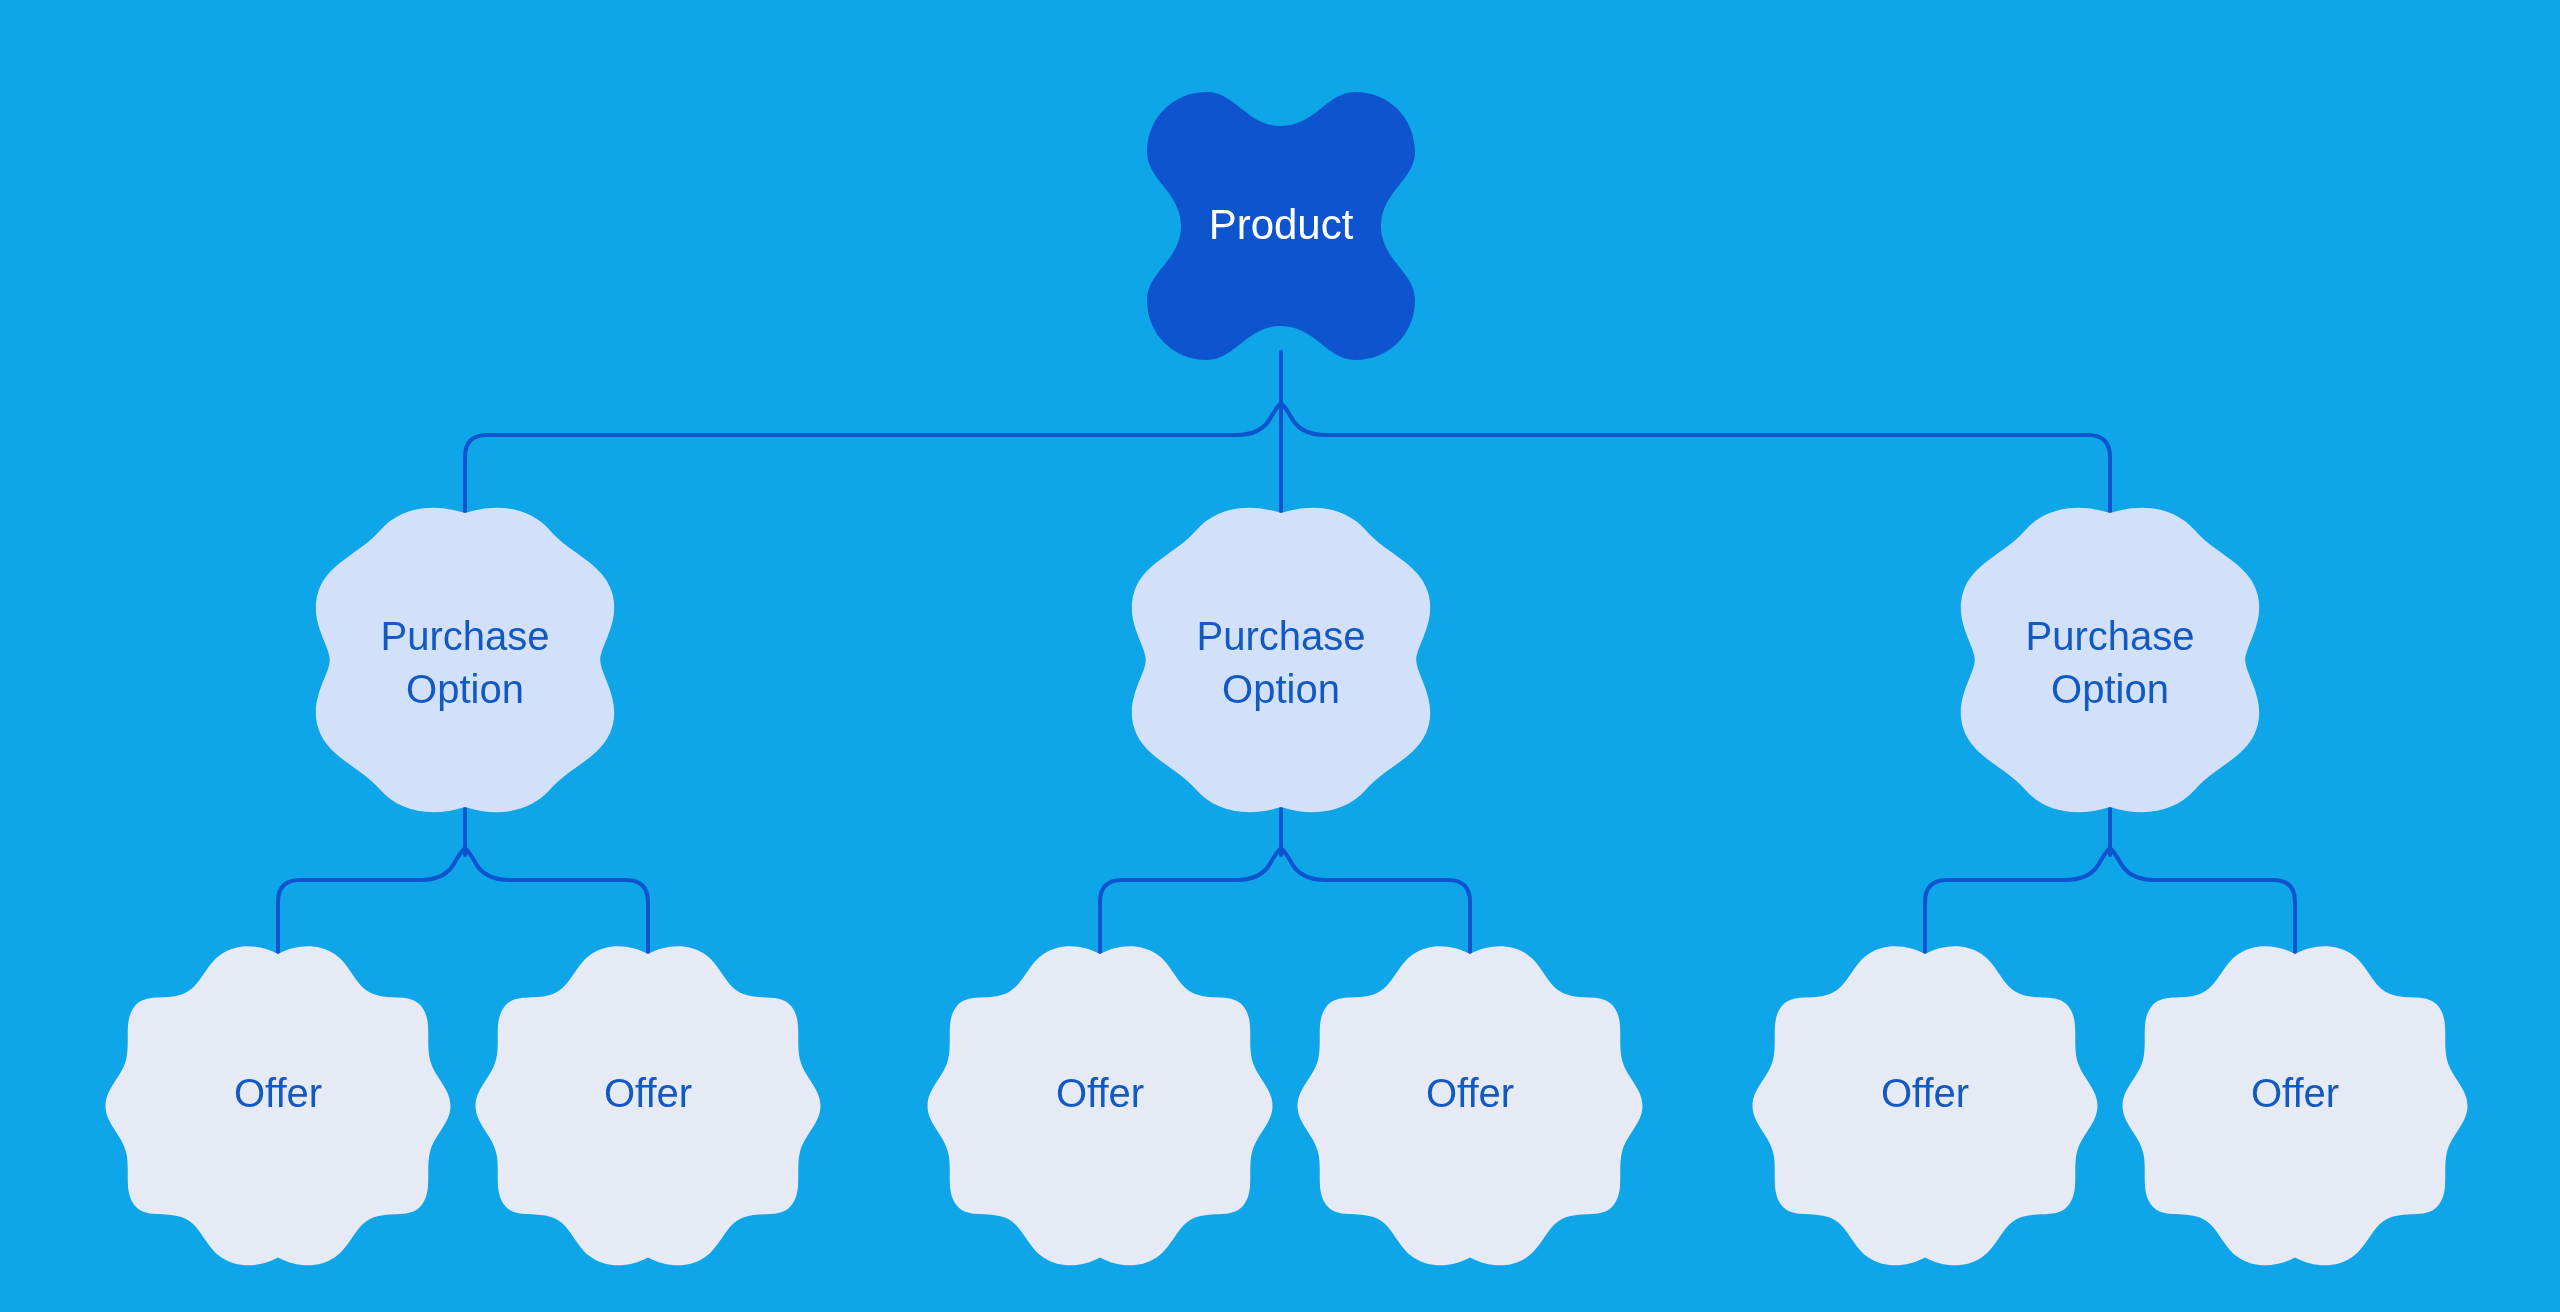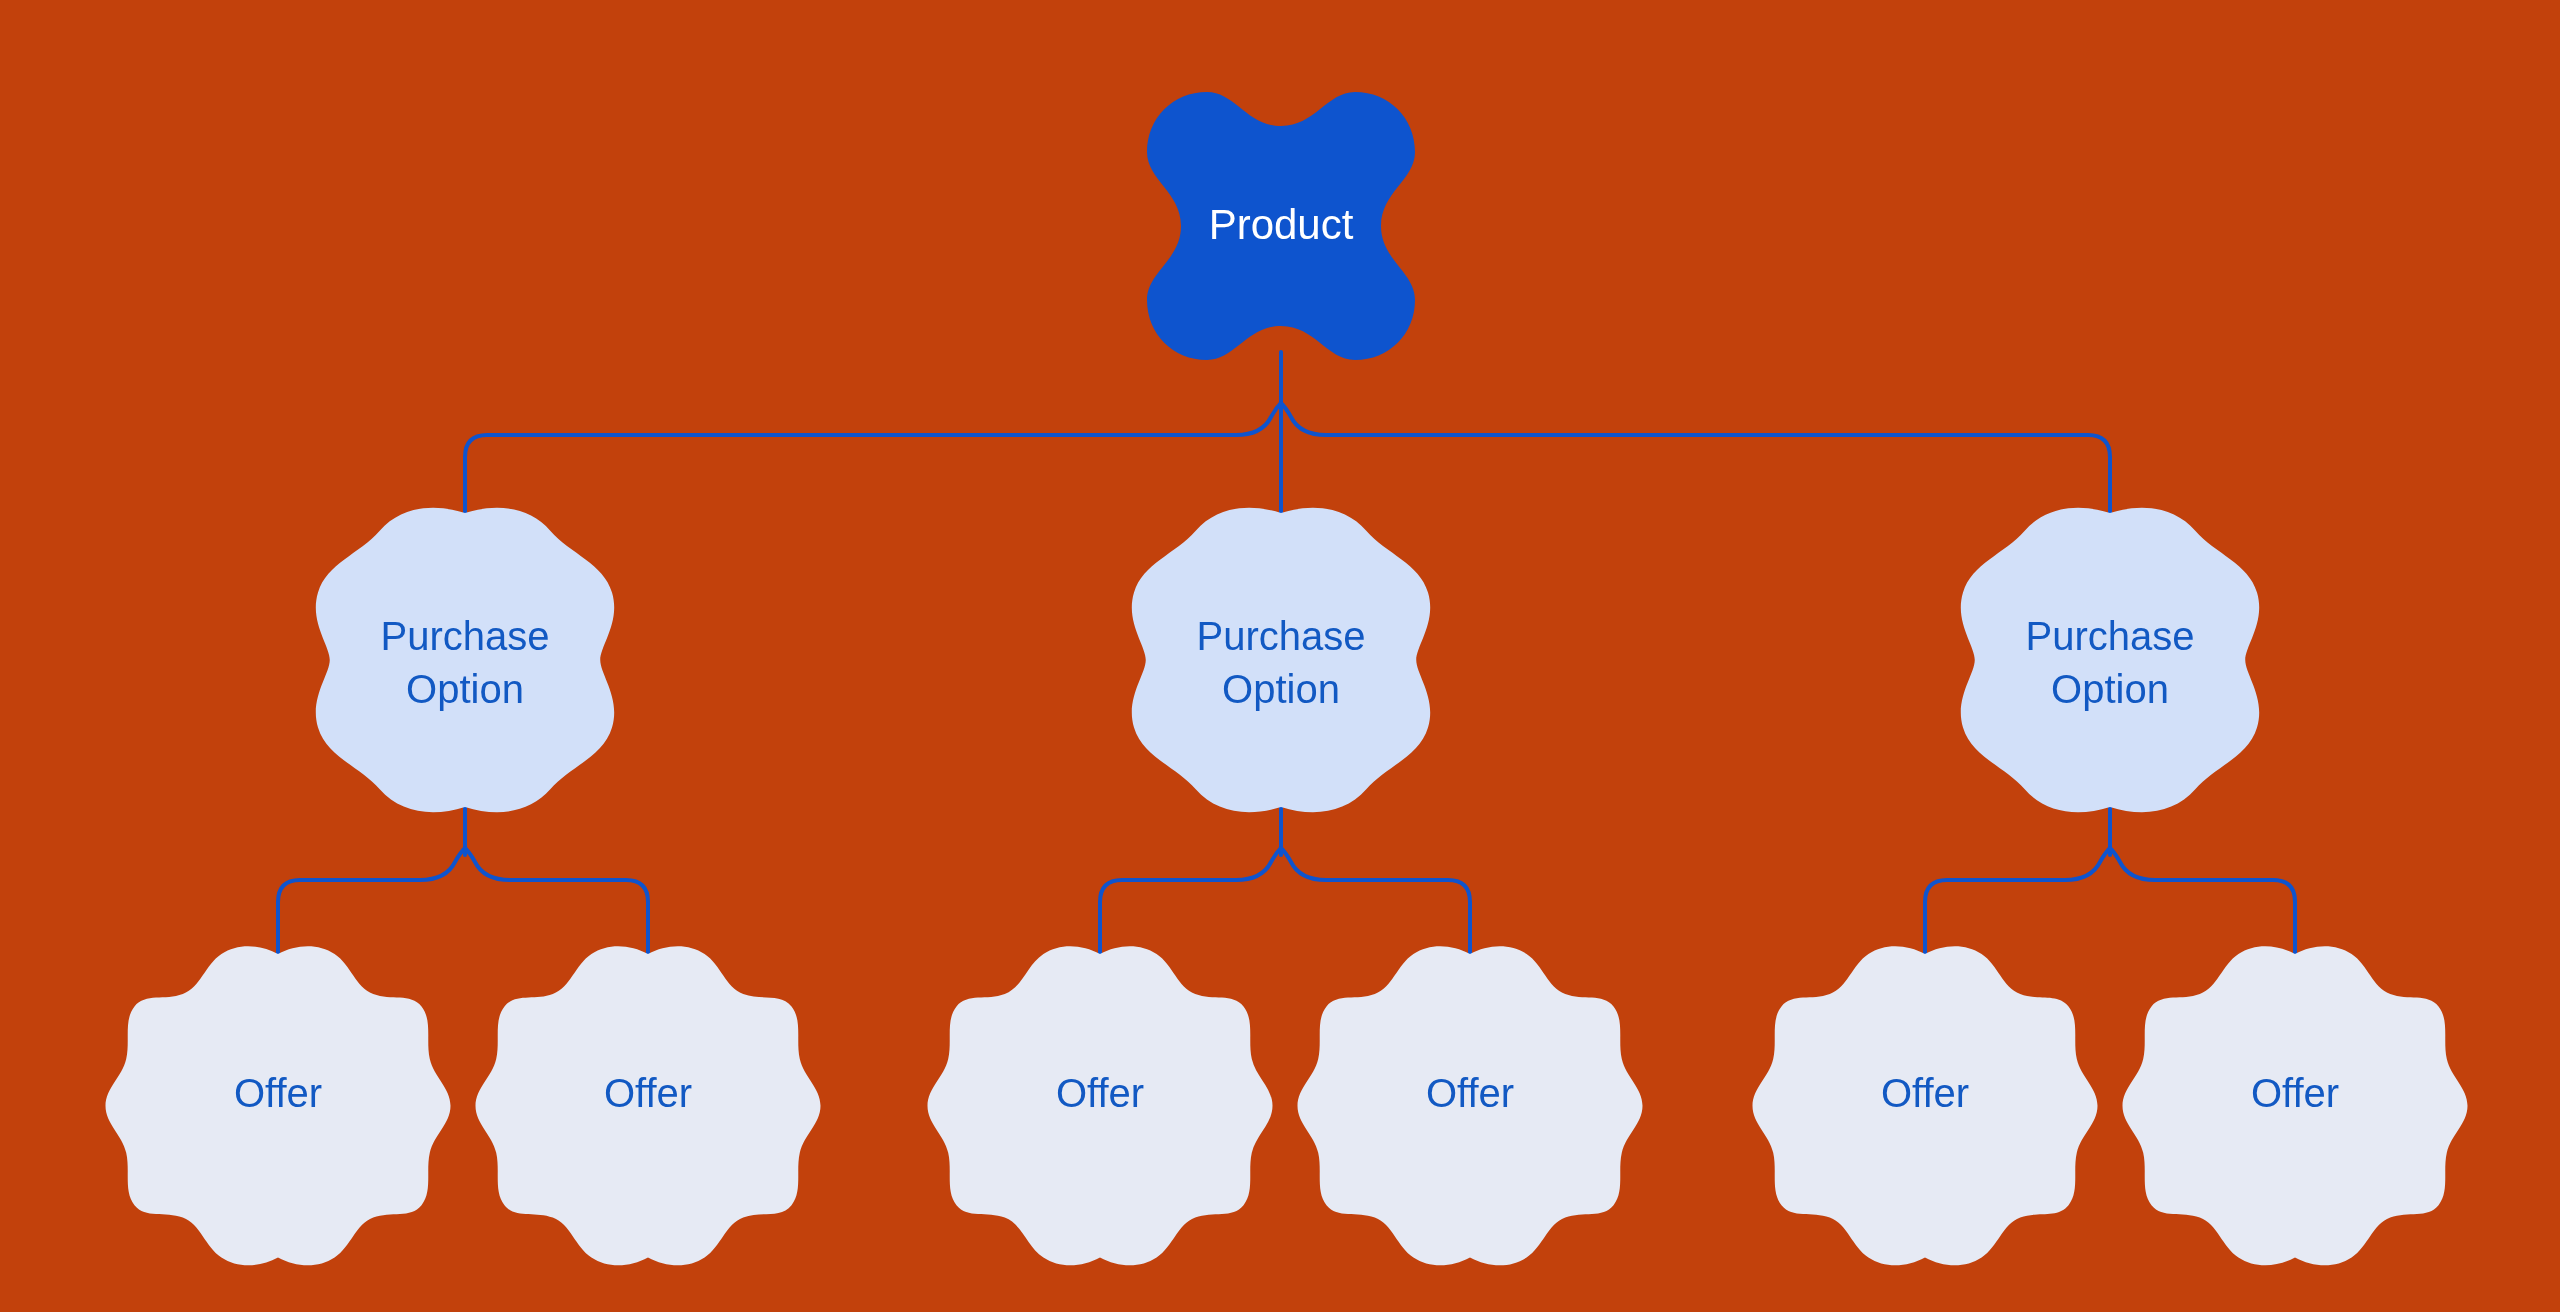--- a/index.html
+++ b/index.html
@@ -11,21 +11,21 @@
   body {
     width: 2560px;
     height: 1312px;
     overflow: hidden;
     font-family: "Liberation Sans", sans-serif;
   }
   #diagram-root {
     position: relative;
     width: 2560px;
     height: 1312px;
-    background: #c2410c;
+    background: #0ea5e9;
     text-align: right;
   }
   svg.diagram-canvas {
     position: absolute;
     top: 0;
     left: 0;
     width: 2560px;
     height: 1312px;
     display: block;
   }

